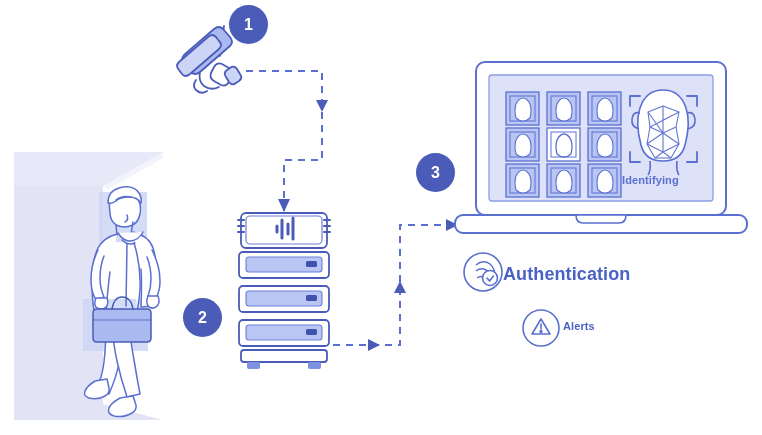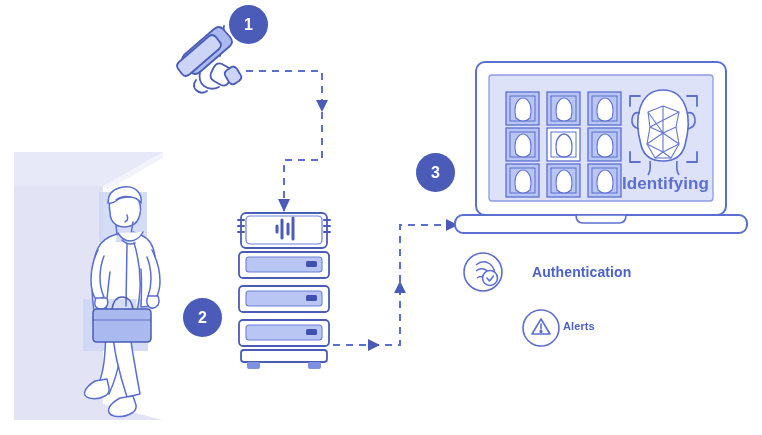--- a/index.html
+++ b/index.html
@@ -3,23 +3,23 @@
 <meta charset="utf-8">
 <style>
   html,body{margin:0;padding:0;background:#ffffff;}
   body{
     width:762px;height:435px;overflow:hidden;position:relative;
     font-family:"Liberation Sans","DejaVu Sans",sans-serif;
   }
   #stage{position:absolute;inset:0;width:762px;height:435px;}
   .layer{position:absolute;left:0;top:0;width:762px;height:435px;}
   .txt{position:absolute;color:#4a62c8;font-weight:700;letter-spacing:.1px;white-space:nowrap;}
-  #authLabel{left:503px;top:264px;font-size:14px;padding-left:29px;}
+  #authLabel{left:503px;top:264px;font-size:18px;}
   #alertLabel{left:563px;top:320px;font-size:11px;}
-  #identLabel{left:622px;top:174px;font-size:17px;color:#5a6fd0;text-align:center;}
+  #identLabel{left:622px;top:174px;font-size:11px;color:#5a6fd0;text-align:center;}
   .badge{
     position:absolute;border-radius:50%;
     background:#4a5cb8;color:#ffffff;
     display:flex;align-items:center;justify-content:center;
     font-size:16px;font-weight:700;line-height:1;
   }
   #badge1{left:229px;top:5px;width:39px;height:39px;}
   #badge2{left:183px;top:298px;width:39px;height:39px;}
   #badge3{left:416px;top:153px;width:39px;height:39px;}
 </style>

